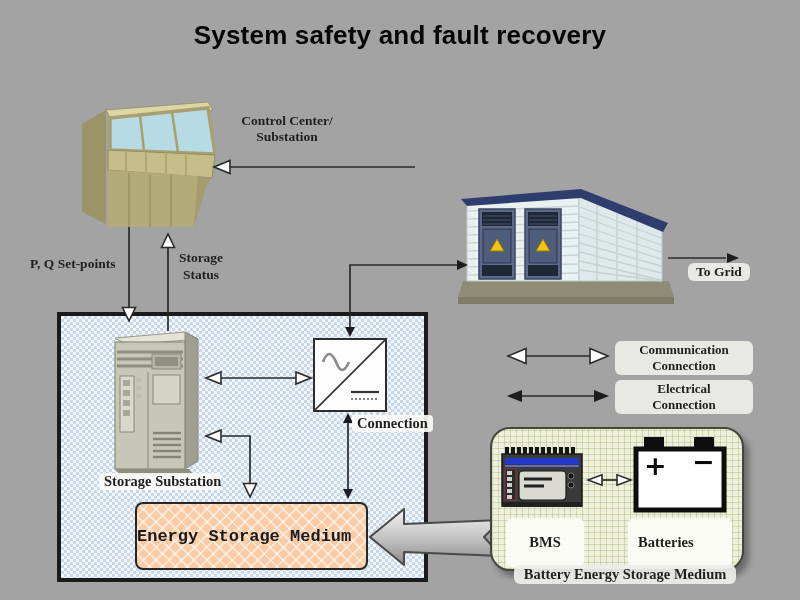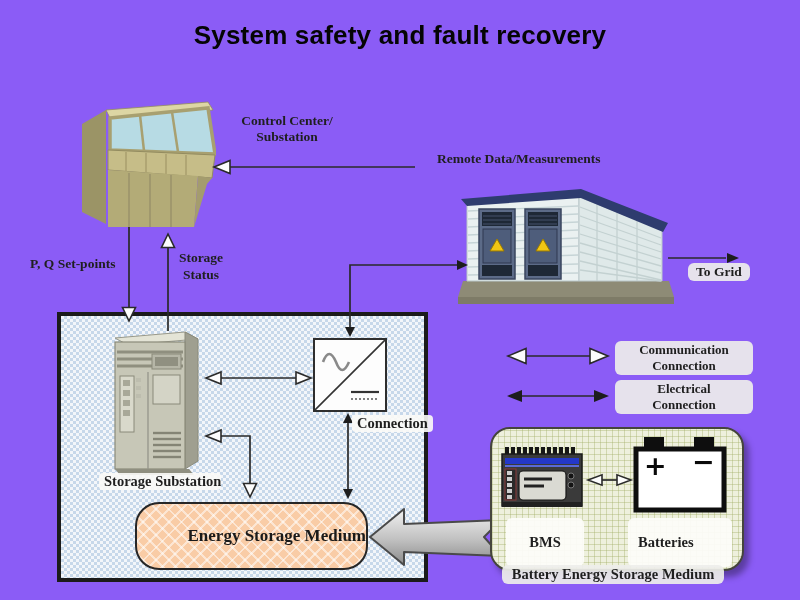--- a/index.html
+++ b/index.html
@@ -1,41 +1,41 @@
 <!DOCTYPE html>
 <html><head>
 <meta charset="utf-8">
 <style>
   html,body{margin:0;padding:0;background:#fff;}
-  #canvas{position:relative;width:800px;height:600px;background:#8b5cf6;overflow:hidden;
+  #canvas{position:relative;width:800px;height:600px;background:#a3a3a3;overflow:hidden;
           font-family:"Liberation Serif",serif;}
   
   #title{position:absolute;left:0;top:20px;width:800px;text-align:center;
          font-family:"Liberation Sans",sans-serif;font-weight:700;
          font-size:26px;line-height:31px;color:#050505;letter-spacing:.2px;}
   
   .lbl{position:absolute;font-family:"Liberation Serif",serif;font-weight:700;
        color:#1f1f1f;z-index:25;white-space:nowrap;}
   .chip{background:rgba(251,251,247,.9);border-radius:4px;padding:0 5px;}
   
   #dotted-box{position:absolute;left:57px;top:312px;width:363px;height:262px;
       border:4px solid #1b1b1b;z-index:1;
       background-color:#f3f6fa;
       background-image:
         linear-gradient(45deg,#c7d8ea 25%,transparent 25%,transparent 75%,#c7d8ea 75%),
         linear-gradient(45deg,#c7d8ea 25%,transparent 25%,transparent 75%,#c7d8ea 75%);
       background-position:0 0,3px 3px;background-size:6px 6px;}
   
   #esm{position:absolute;left:135px;top:502px;width:229px;height:64px;z-index:5;
-      border:2.5px solid #262626;border-radius:24px;
-      display:flex;align-items:center;justify-content:flex-end;
+      border:2.5px solid #262626;border-radius:8px;
+      display:flex;align-items:center;justify-content:flex-start;
       background-color:#f9cca6;
       background-image:
         repeating-linear-gradient(45deg,rgba(255,255,255,.5) 0 2px,transparent 2px 9px),
-        repeating-linear-gradient(-45deg,rgba(255,255,255,.5) 0 2px,transparent 2px 9px);}
+        repeating-linear-gradient(-45deg,rgba(255,255,255,.5) 0 2px,transparent 2px 9px); font-family: Liberation Mono, monospace;}
   #esm .t{font-weight:700;font-size:17px;color:#1a1a1a;}
   
   #converter{position:absolute;left:313px;top:338px;width:74px;height:74px;z-index:10;
       background:#fdfdfd;border:2px solid #2e2e2e;box-sizing:border-box;}
   
   #battery-box{position:absolute;left:490px;top:427px;width:250px;height:140px;z-index:9;
       border:2.5px solid #45453c;border-radius:20px;
       box-shadow:5px 6px 6px rgba(0,0,0,.35);
       background-color:#eef0dd;
       background-image:
@@ -310,40 +310,39 @@
       <polygon points="507,396 522,390 522,402"></polygon>
       <polygon points="609,396 594,390 594,402"></polygon>
     </g>
   </svg>
 
   <div class="lbl" style="left:228px;top:113px;width:118px;text-align:center;font-size:13.5px;line-height:16px">
     <div>Control Center/</div>
     <div>Substation</div>
   </div>
 
-  <div class="lbl" style="left:437px;top:151px;font-size:13.5px">Remote Data/Measurements</div>
 
   <div class="lbl" style="left:30px;top:256px;font-size:13.5px">P, Q Set-points</div>
 
   <div class="lbl" style="left:170px;top:249px;width:62px;text-align:center;font-size:13.5px;line-height:17px">
     <div>Storage</div>
     <div>Status</div>
   </div>
 
   <div class="lbl band" style="left:688px;top:263px;font-size:13.5px">To Grid</div>
 
   <div class="lbl chip" style="left:99px;top:473px;width:112px;text-align:center;font-size:14.5px">Storage Substation</div>
 
   <div class="lbl chip" style="left:352px;top:415px;font-size:14.5px">Connection</div>
 
   <div class="lbl chip2" style="left:506px;top:518px;width:58px;text-align:center;font-size:14.5px">BMS</div>
 
   <div class="lbl chip2" style="left:628px;top:518px;width:84px;text-align:left;font-size:14.5px">Batteries</div>
 
-  <div class="lbl band" style="left:502px;top:565px;width:206px;text-align:center;font-size:14.5px">Battery Energy Storage Medium</div>
+  <div class="lbl band" style="left:514px;top:565px;width:206px;text-align:center;font-size:14.5px">Battery Energy Storage Medium</div>
 
   <div class="lbl legend-lbl band" style="left:615px;top:341px;width:122px">
     <div>Communication</div>
     <div>Connection</div>
   </div>
 
   <div class="lbl legend-lbl band" style="left:615px;top:380px;width:122px">
     <div>Electrical</div>
     <div>Connection</div>
   </div>

